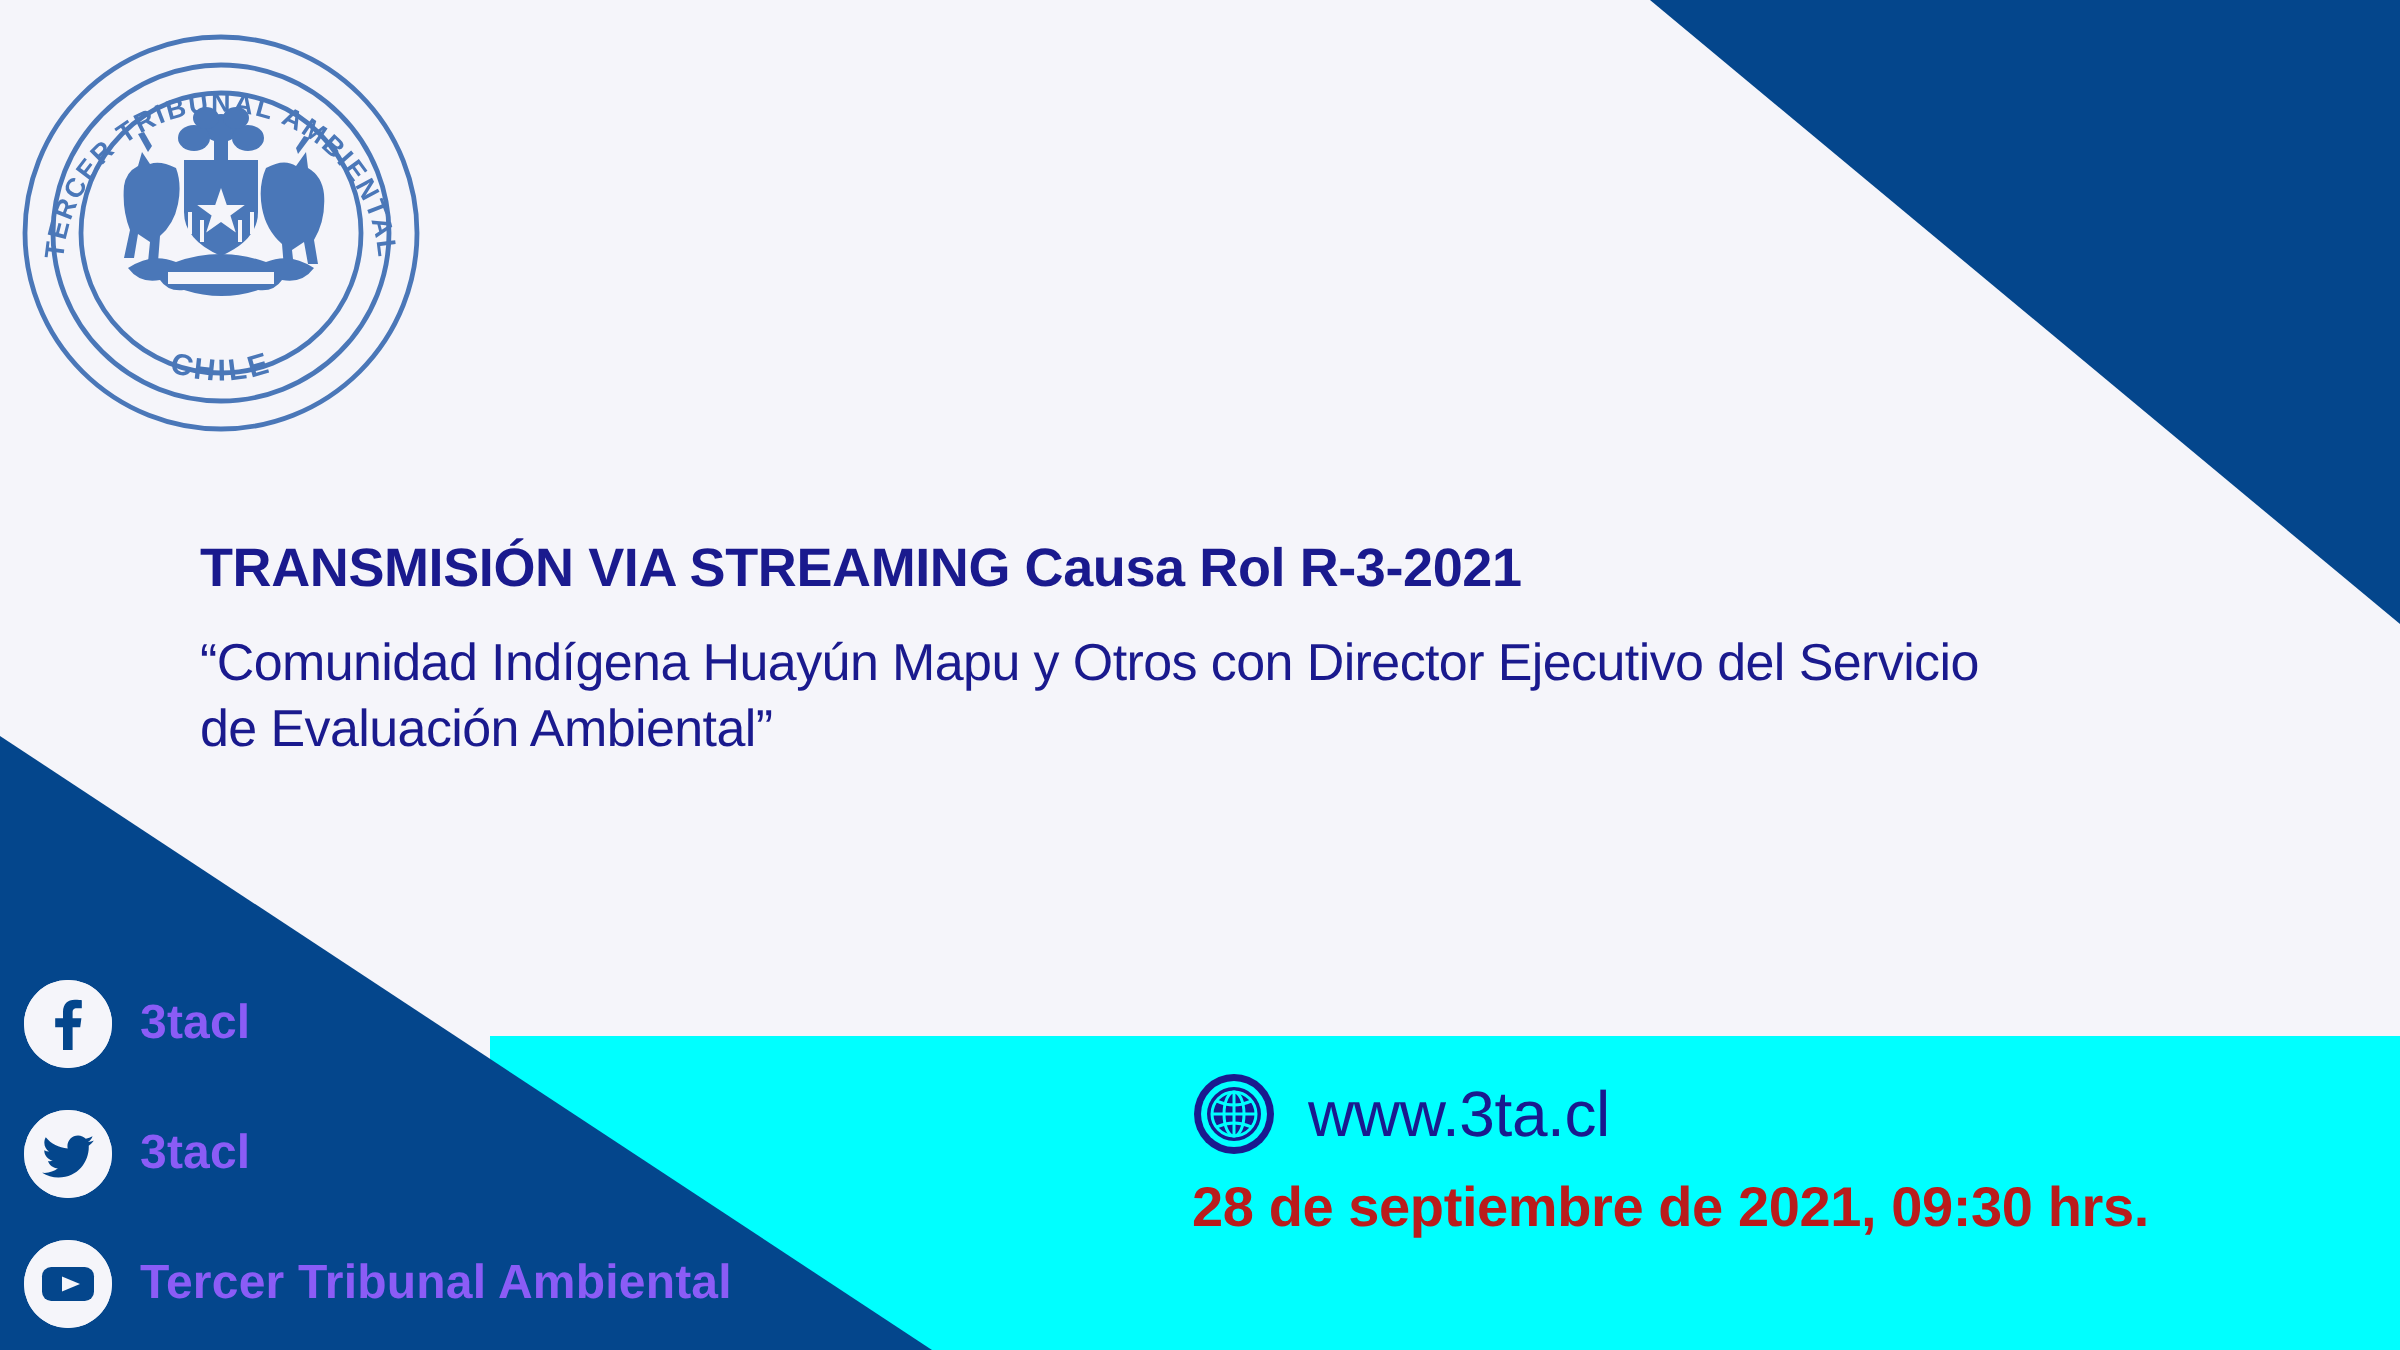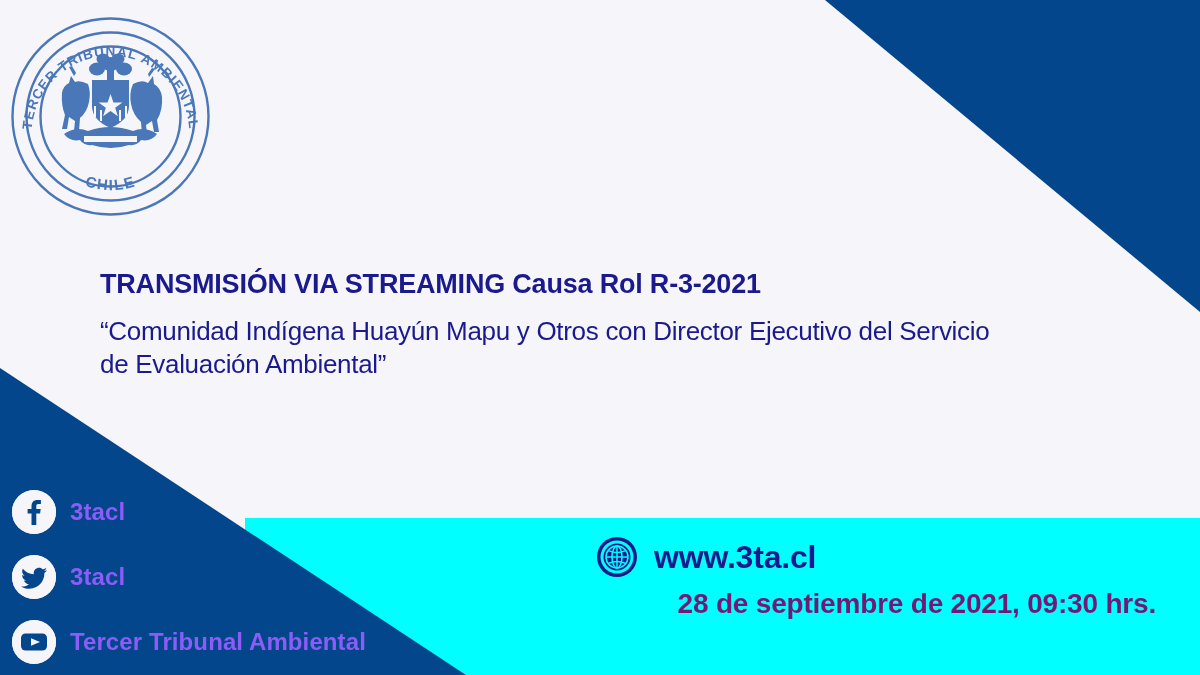--- a/index.html
+++ b/index.html
@@ -104,33 +104,32 @@
   .site-row {
     display: flex;
     align-items: center;
     height: 46px;
   }
   .globe-badge { width: 42px; height: 42px; flex: 0 0 42px; }
   .globe-badge svg { display: block; }
   .site-url {
     margin-left: 16px;
     font-size: 32px;
-    font-weight: 700;
+    font-weight: 400;
     letter-spacing: -0.2px;
     color: #1a1a8e;
     white-space: nowrap;
   }
   .event-date {
     margin-top: 8px;
     font-size: 28px;
     font-weight: bold;
     letter-spacing: -0.2px;
-    color: #701a75;
-    white-space: nowrap;
-    text-align: right;
+    color: #b91c1c;
+    white-space: nowrap;
   }
 </style>
 </head>
 <body>
 
 <div id="stage">
 
   <svg id="bg-shapes" viewBox="0 0 1200 675" preserveAspectRatio="none" aria-hidden="true">
     <rect x="0" y="0" width="1200" height="675" fill="#f5f5fa"></rect>
     <polygon points="825,0 1200,0 1200,312" fill="#04468c"></polygon>

